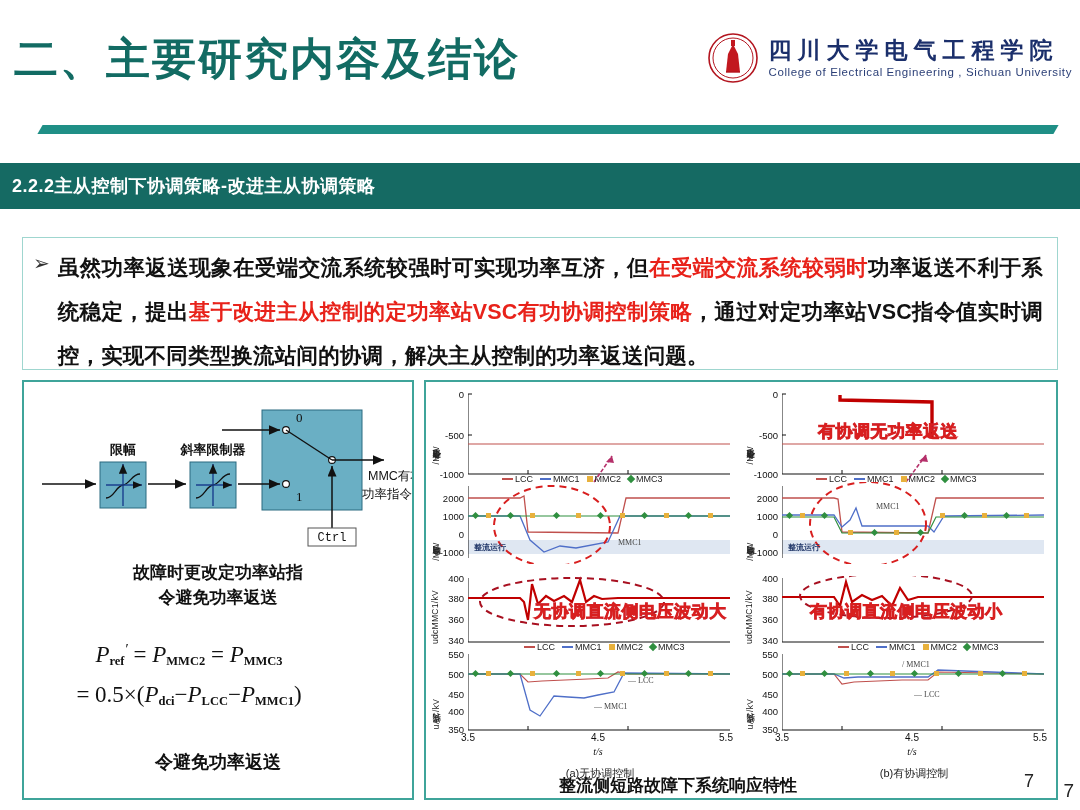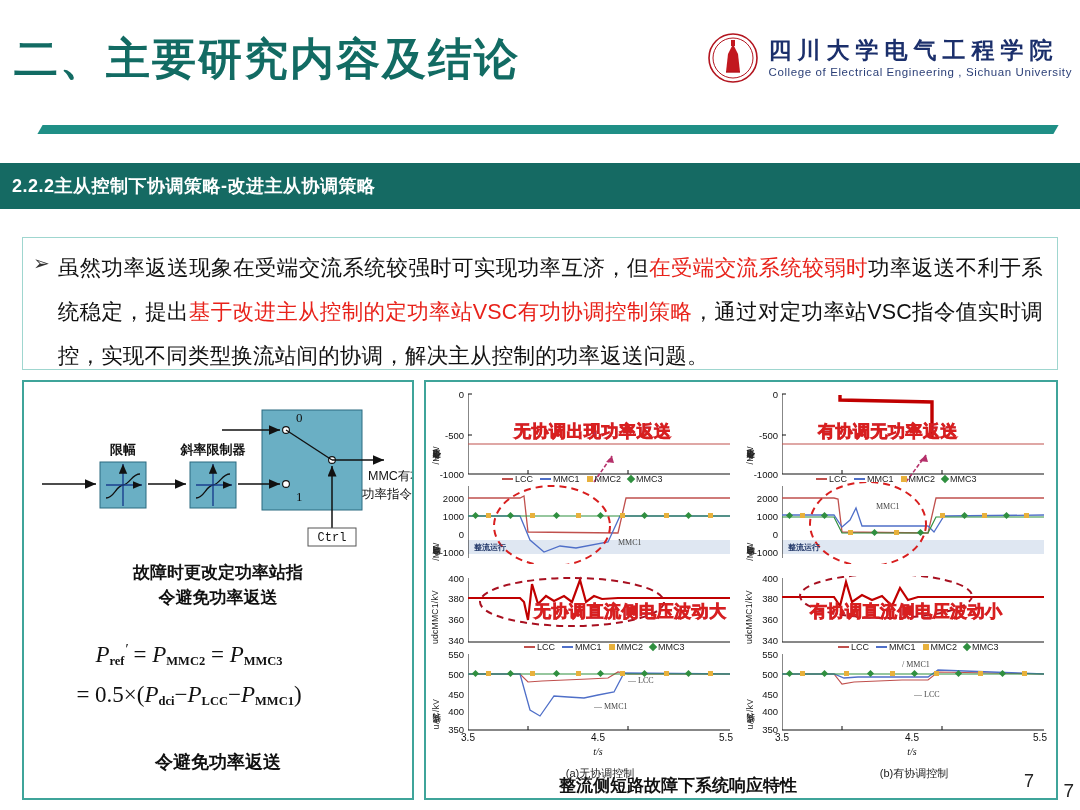--- a/index.html
+++ b/index.html
@@ -38,20 +38,21 @@
   
   #bullet-box {
     position: absolute; left: 22px; top: 237px; width: 1036px; height: 133px;
     border: 1px solid #9fd6cf; background: #ffffff; padding: 8px 14px 8px 10px;
   }
   #bullet-row { display: flex; align-items: flex-start; }
   #bullet-arrow { font-size: 20px; color: #333; line-height: 1.7; flex: 0 0 auto; padding-right: 8px; }
   #bullet-text {
     font-size: 21.5px; line-height: 44px; color: #111; text-align: justify;
     letter-spacing: .2px;
+    font-weight: bold;
   }
   .hl { color: #e8221a; }
 
   
   .panel { position: absolute; border: 2px solid #3fa49a; background: #ffffff; }
   #panel-left { left: 22px; top: 380px; width: 392px; height: 420px; }
   #panel-right { left: 424px; top: 380px; width: 634px; height: 420px; }
 
   
   #blockdiagram { position: absolute; left: 0; top: 6px; width: 388px; height: 160px; }
@@ -230,21 +231,20 @@
       </div>
       <svg class="plotbox" viewBox="0 0 262 84" preserveAspectRatio="none">
         <line x1="0" y1="2" x2="0" y2="82" stroke="#111" stroke-width="1"></line>
         <line x1="0" y1="82" x2="262" y2="82" stroke="#111" stroke-width="1.2"></line>
         <line x1="0" y1="2" x2="4" y2="2" stroke="#111" stroke-width="1"></line>
         <line x1="0" y1="43" x2="4" y2="43" stroke="#111" stroke-width="1"></line>
         <line x1="60" y1="78" x2="60" y2="82" stroke="#111" stroke-width="1"></line>
         <line x1="160" y1="78" x2="160" y2="82" stroke="#111" stroke-width="1"></line>
         <polyline points="0,52 262,52" fill="none" stroke="#c0504d" stroke-width="1.2"></polyline>
       </svg>
-      <div class="annot" style="left:46px; top:28px;">无协调出现功率返送</div>
       <svg style="position:absolute; left:120px; top:60px; width:40px; height:32px;">
         <line x1="6" y1="30" x2="24" y2="4" stroke="#b5306a" stroke-width="1.6" stroke-dasharray="4,2"></line>
         <path d="M24,4 L18,10 L26,11 z" fill="#b5306a"></path>
       </svg>
     </div>
 
     <div class="subchart" style="top:96px; width:262px; height:82px;">
       <div class="yticks">
         <span class="ytick" style="top:16px;">2000</span>
         <span class="ytick" style="top:34px;">1000</span>

